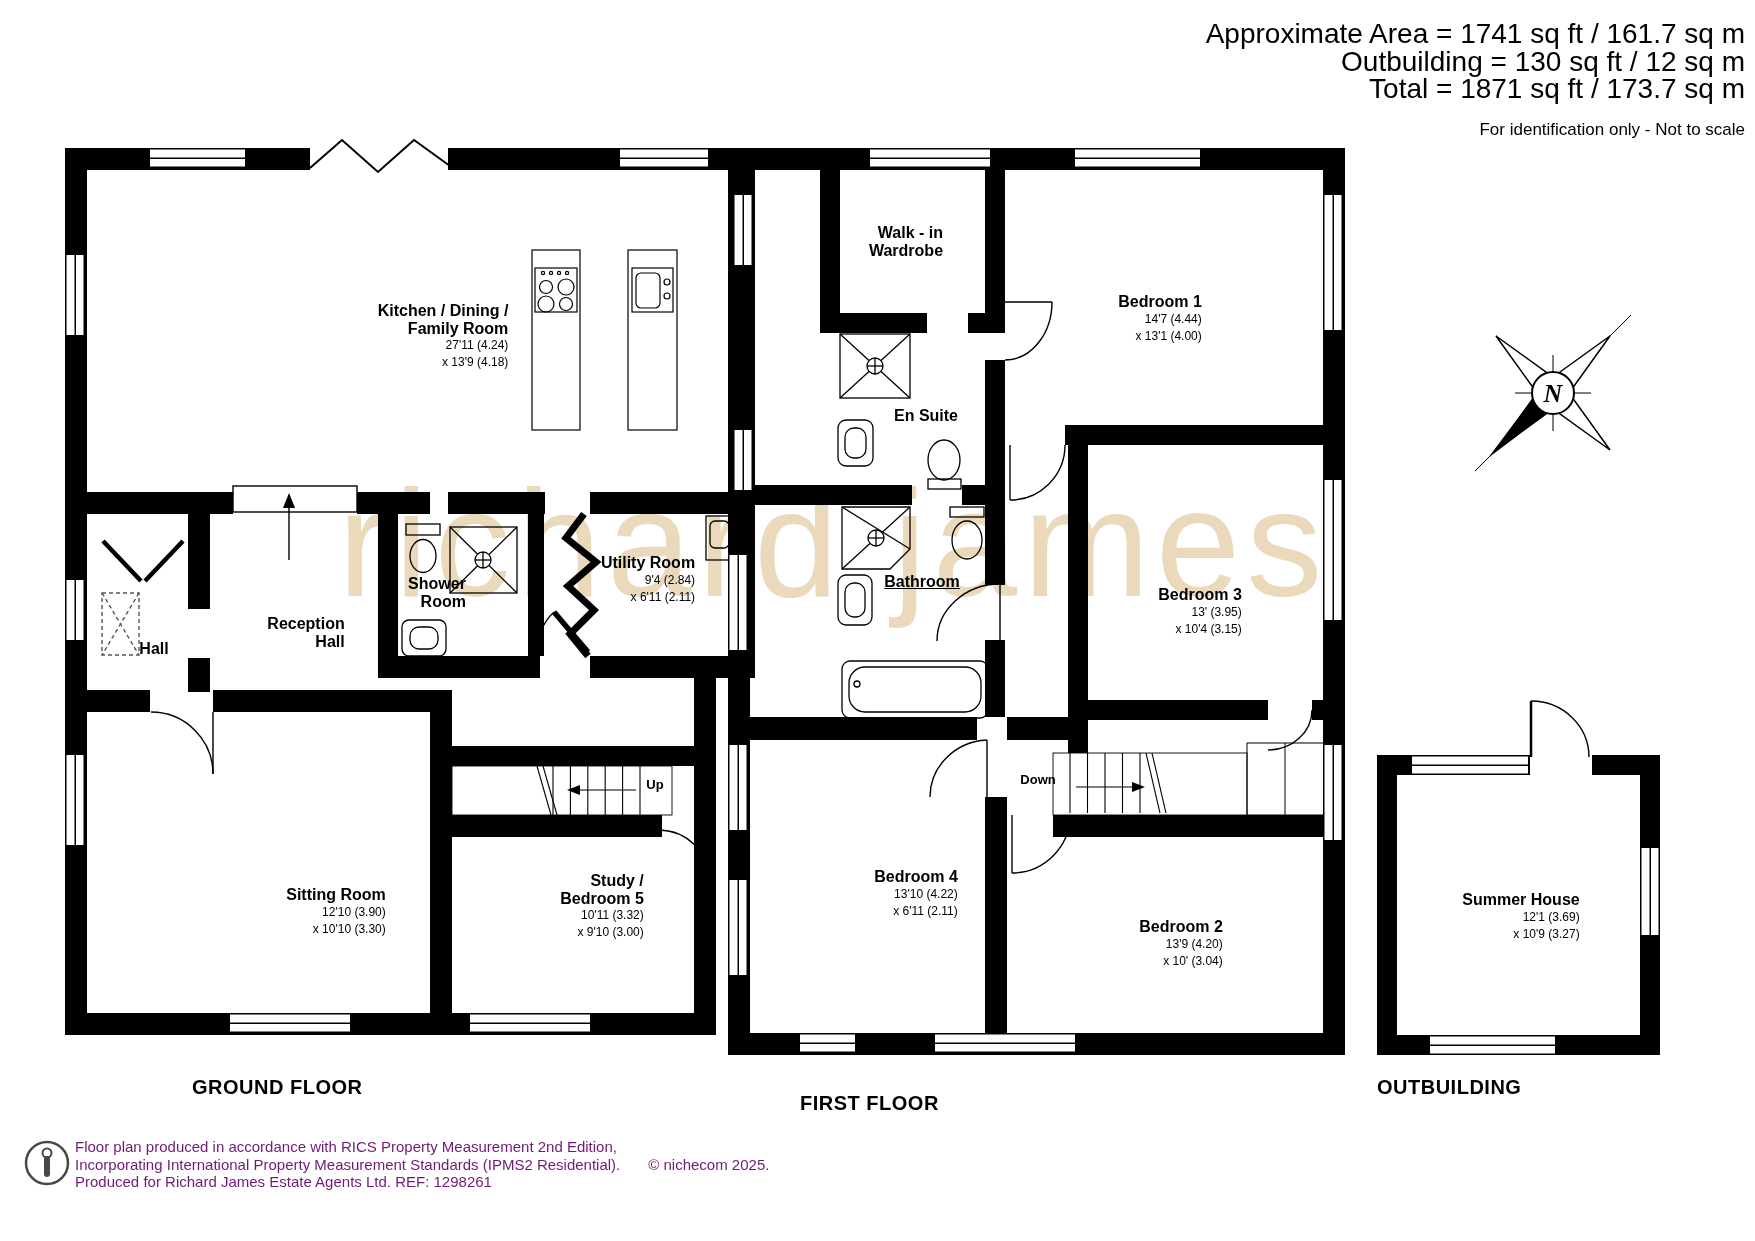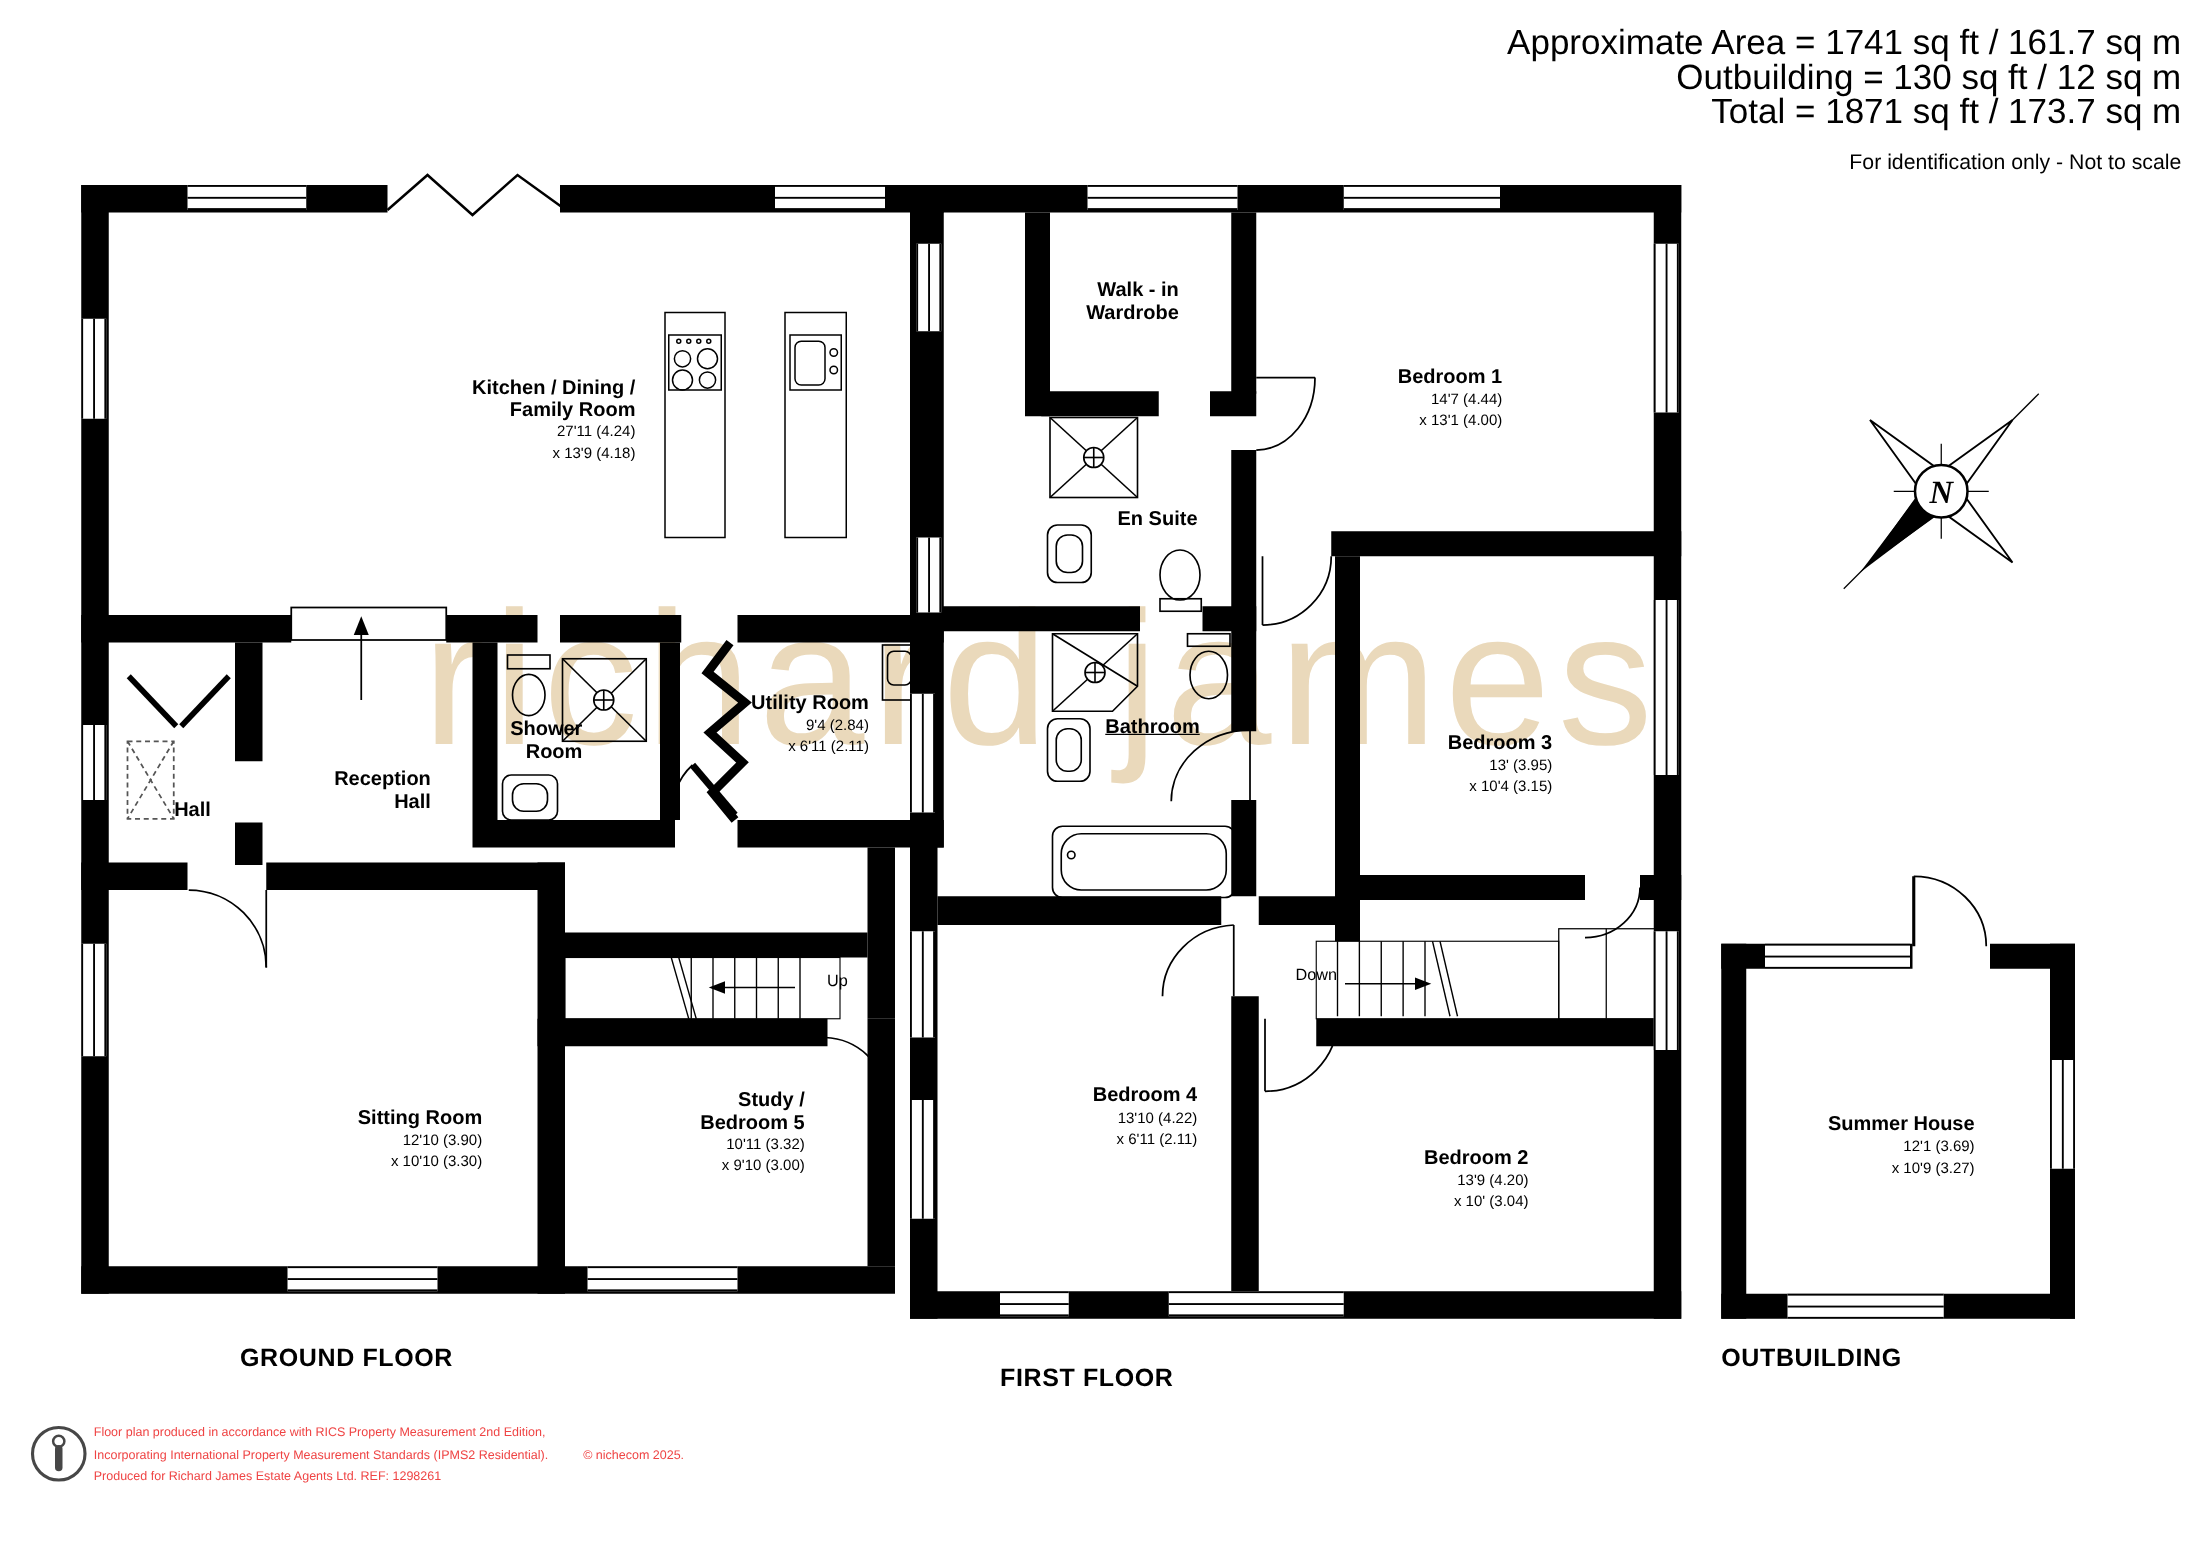--- a/index.html
+++ b/index.html
@@ -5,26 +5,26 @@
   html,body{margin:0;padding:0;background:#fff;}
   .canvas{position:relative;width:1755px;height:1241px;background:#fff;overflow:hidden;
           font-family:"Liberation Sans",sans-serif;color:#000;}
   .watermark{position:absolute;left:338px;top:456px;font-size:152px;letter-spacing:6px;
              color:#ead9bb;white-space:nowrap;z-index:1;font-weight:normal;}
   svg.plan{position:absolute;left:0;top:0;z-index:2;}
   .labels{position:absolute;left:0;top:0;width:100%;height:100%;z-index:3;}
   .room-label{position:absolute;transform:translateX(-50%);text-align:right;white-space:nowrap;}
   .room-label .rn{font-weight:bold;font-size:16px;line-height:17.5px;}
   .room-label .rd{font-weight:normal;font-size:12px;line-height:17px;}
-  .stair-label{position:absolute;transform:translateX(-50%);font-weight:normal;font-size:13px;white-space:nowrap;margin-left:15px;}
+  .stair-label{position:absolute;transform:translateX(-50%);font-weight:bold;font-size:13px;white-space:nowrap;}
   .floor-label{position:absolute;font-weight:bold;font-size:20px;letter-spacing:0.5px;white-space:nowrap;}
   .header{position:absolute;top:20px;right:10px;text-align:right;}
   .header .big{font-size:28px;line-height:27.5px;}
   .header .small{font-size:17px;margin-top:17px;}
-  .footer{position:absolute;left:75px;top:1138px;font-size:10px;line-height:17.5px;color:#ef4444;}
+  .footer{position:absolute;left:75px;top:1138px;font-size:15px;line-height:17.5px;color:#701a75;}
   .footer .cp{margin-left:28px;}
   .compass-n{position:absolute;transform:translate(-50%,-50%);font-weight:bold;font-style:italic;
              font-size:26px;font-family:"Liberation Serif",serif;}
 </style>
 </head>
 <body>
 
 <div class="canvas">
 
   <div class="watermark">richard james</div>

